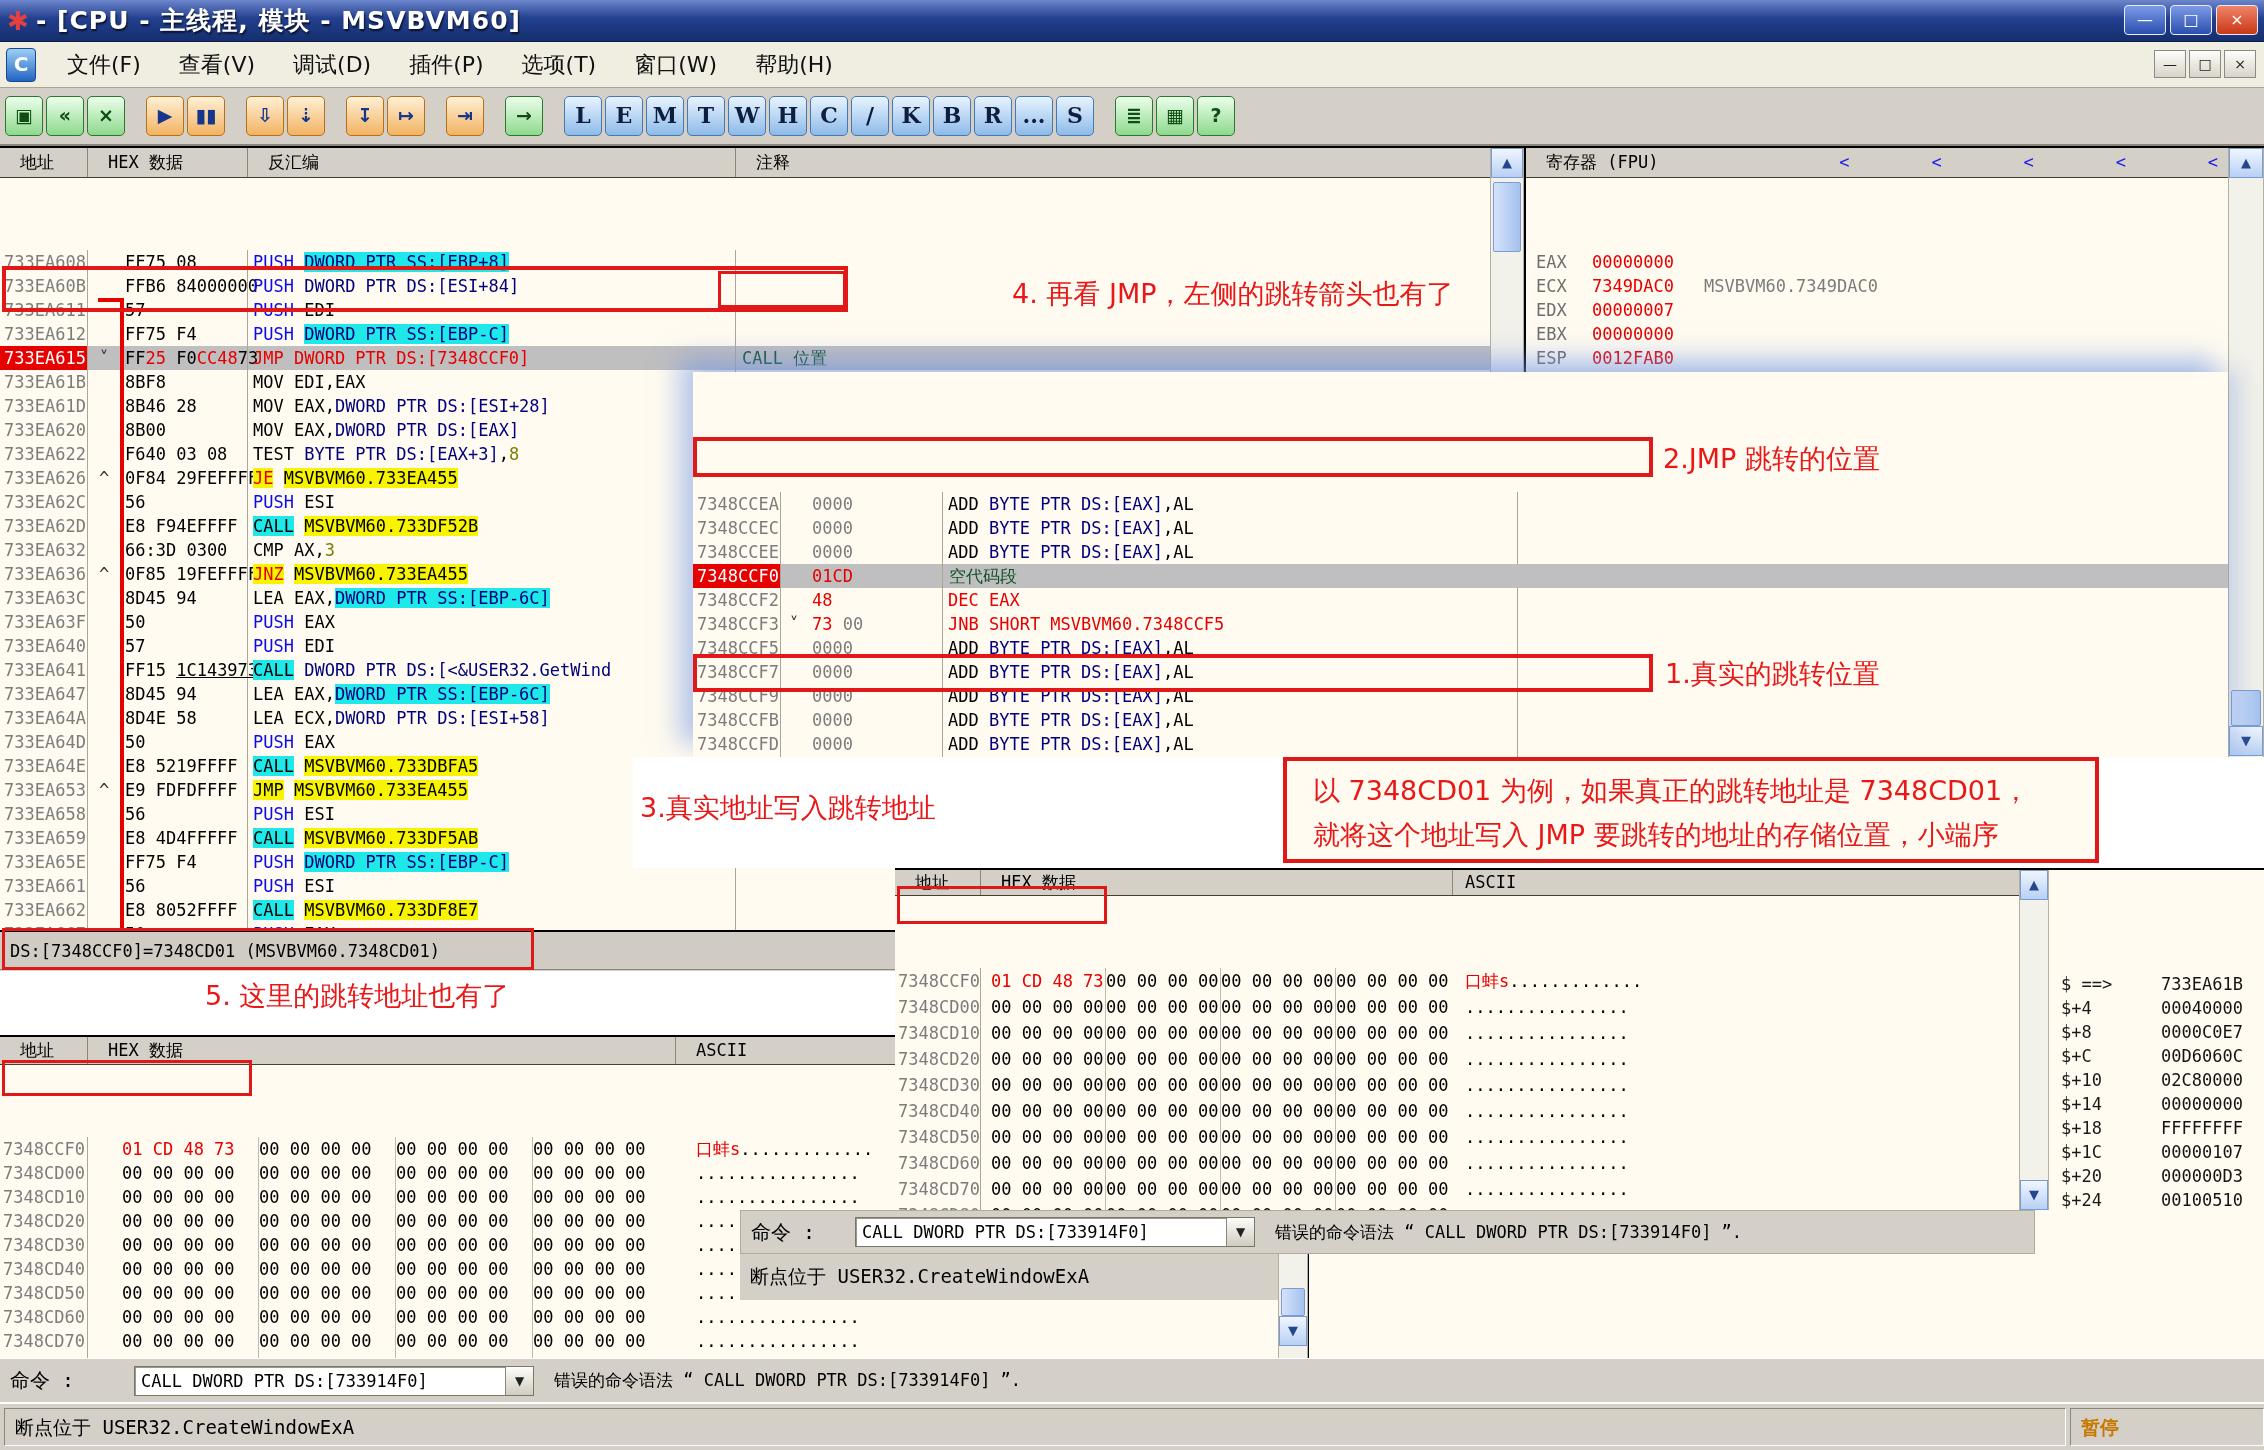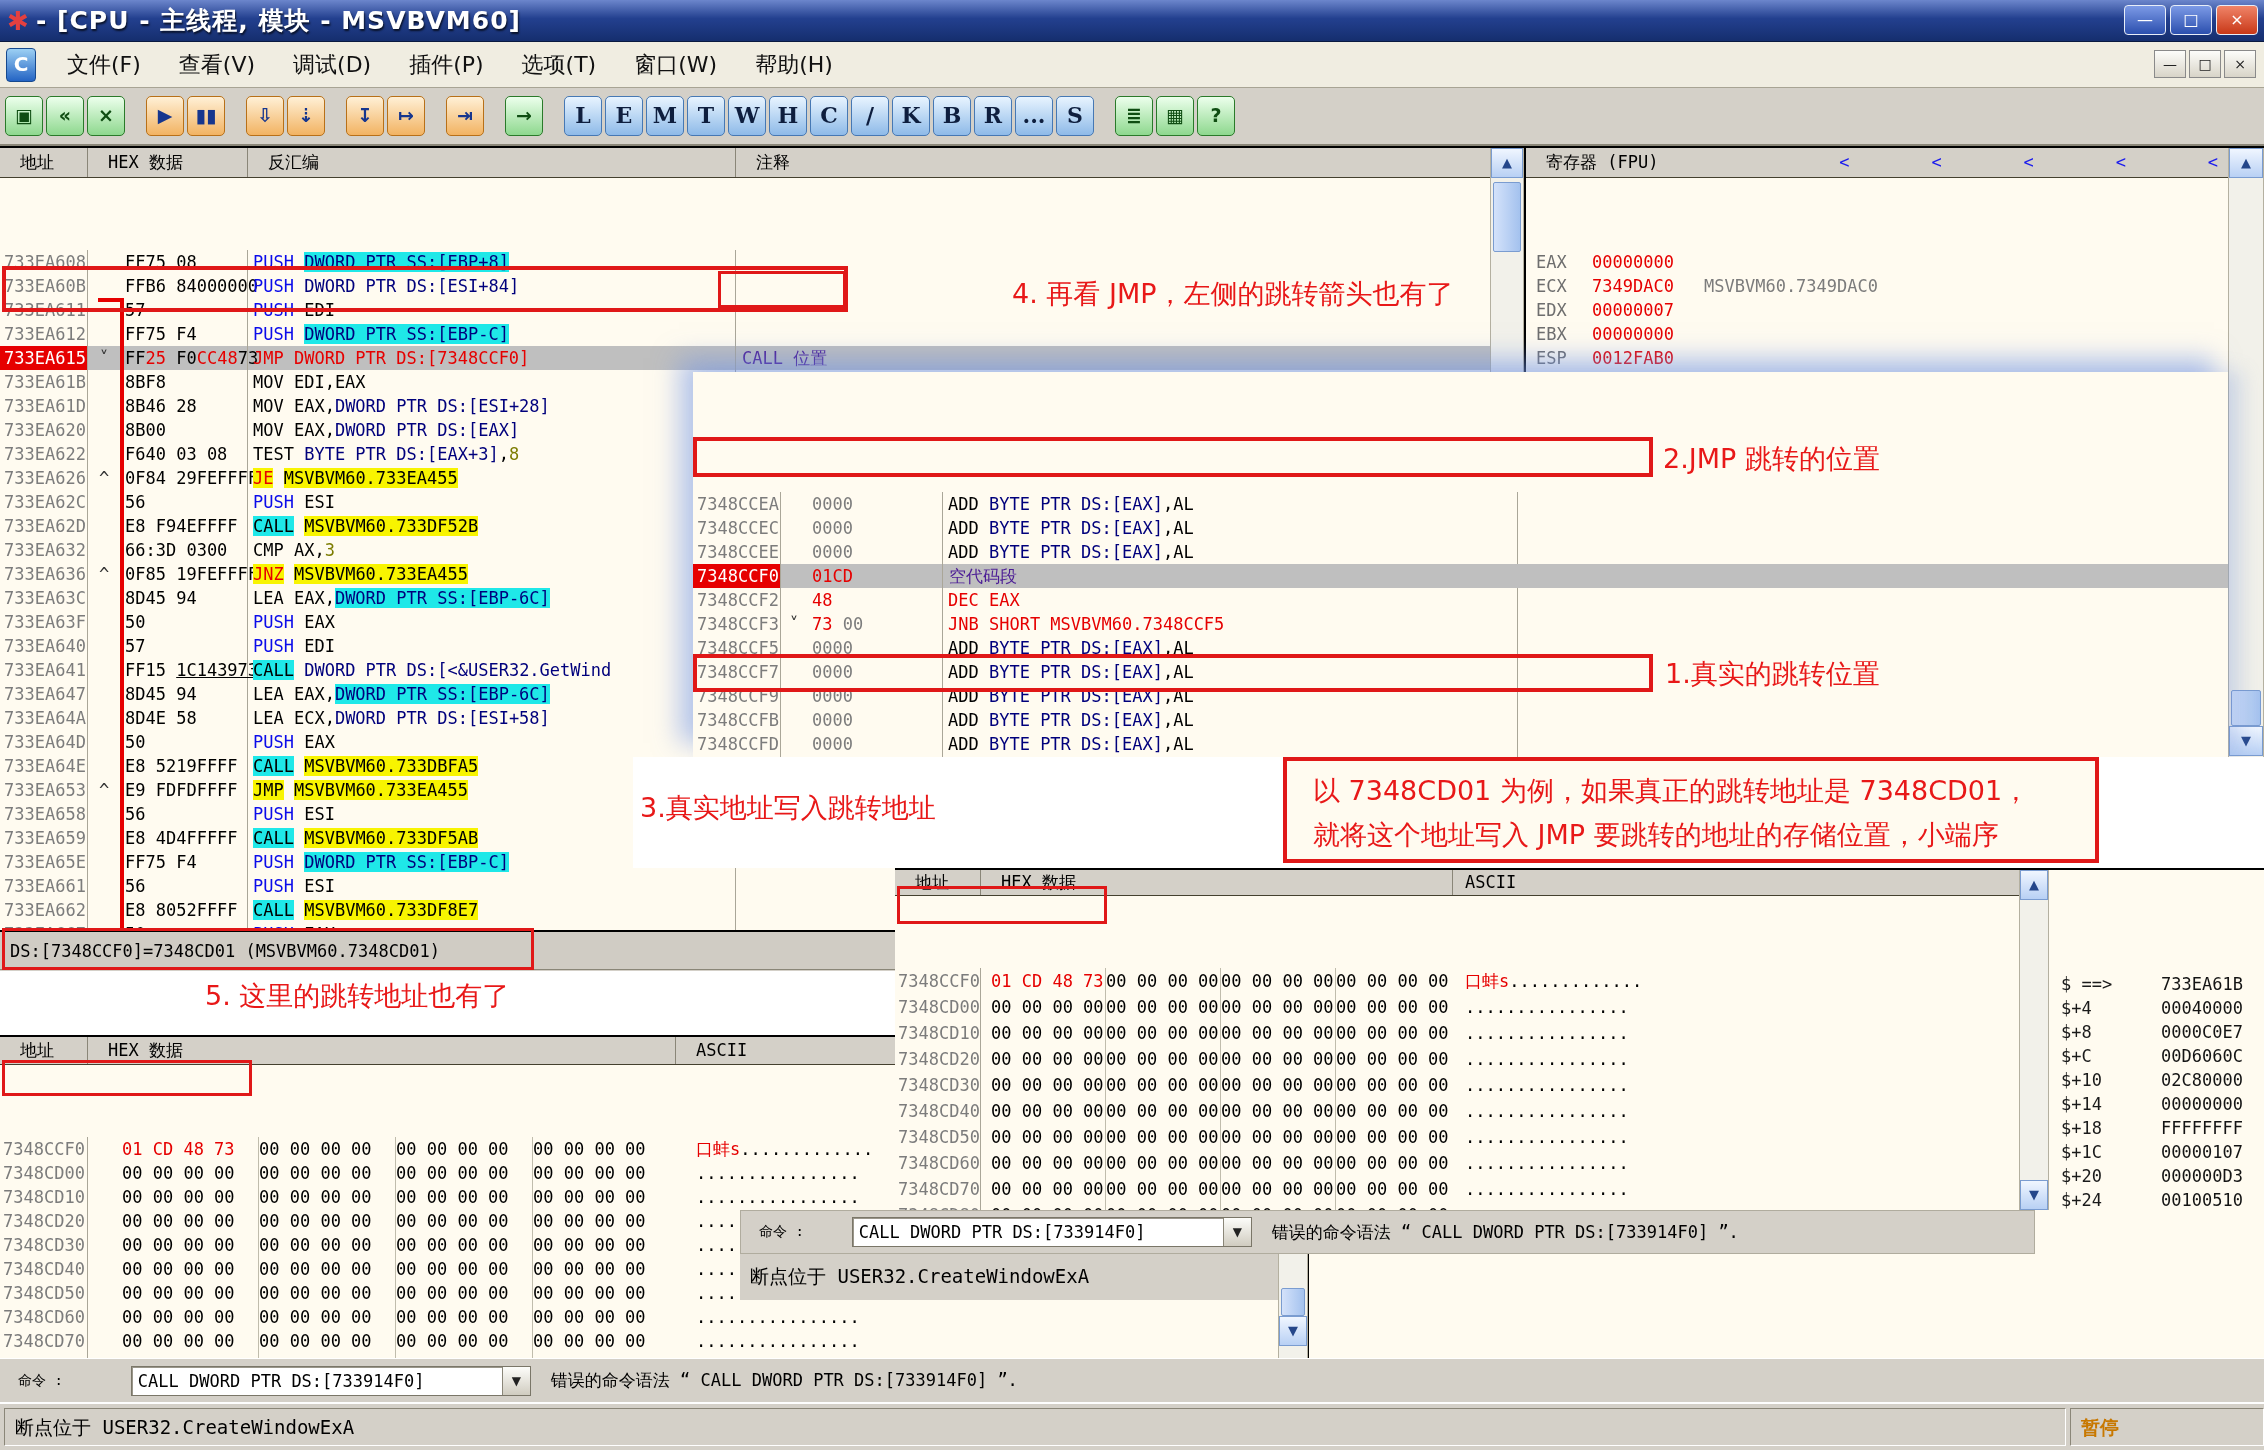--- a/index.html
+++ b/index.html
@@ -37,21 +37,21 @@
 .hdr>div{border-right:1px solid #8a8678;padding-left:20px}
 
 
 .drow{display:flex;height:24px;white-space:pre;overflow:hidden}
 .drow.sel{background:#bfbfbf}
 .c-a{width:88px;padding-left:4px;color:#7c7c7c;border-right:1px solid #aaa698}
 .c-a.ared{background:#e60000;color:#fff}
 .c-m{width:32px;text-align:center;color:#333}
 .c-h{width:128px;border-right:1px solid #aaa698;padding-left:5px}
 .c-d{width:488px;border-right:1px solid #aaa698;padding-left:5px}
-.c-c{flex:1;padding-left:6px;color:#4c1d95}
+.c-c{flex:1;padding-left:6px;color:#14532d}
 
 
 .sg-k{color:#000}.sg-g{color:#7c7c7c}.sg-b{color:#0b0bea}.sg-n{color:#00007c}
 .sg-r{color:#e60000}.sg-o{color:#7c7c00}
 .sg-cy{color:#00007c;background:#1fe8e8}
 .sg-yl{background:#f8f400;color:#000}
 .sg-ryl{background:#f8f400;color:#e60000}
 .sg-cb{background:#1fe8e8;color:#000}
 .sg-u{color:#000;text-decoration:underline}
 
@@ -79,21 +79,21 @@
 .stl{width:100px;color:#1a1a1a}
 .stv{color:#141414}
 
 
 .sbtrack{background:#f2f1ea;border-left:1px solid #b4b0a0;border-right:1px solid #b4b0a0}
 .sbbtn{background:linear-gradient(#f0f6ff,#b8d0f4);border:1px solid #7a9cd0;color:#24468a;text-align:center;font-size:13px;line-height:28px;height:30px}
 .sbthumb{background:linear-gradient(90deg,#d4e2fa,#a4c2ee);border:1px solid #7a9cd0;border-radius:2px}
 
 
 .cmdrow{display:flex;align-items:center;background:#d4d0c8}
-.cmdlabel{font-family:"DejaVu Sans Mono","DejaVu Sans",monospace;font-size:14px;padding:0 18px;white-space:pre}
+.cmdlabel{font-family:"DejaVu Sans Mono","DejaVu Sans",monospace;font-size:20px;padding:0 10px;white-space:pre}
 .combo{width:400px;height:30px;background:#fff;border:1px solid #7a7668;box-shadow:inset 1px 1px 0 #9a968a;display:flex}
 .combo .cval{flex:1;font-family:"DejaVu Sans Mono","DejaVu Sans",monospace;font-size:17px;line-height:28px;padding-left:6px;white-space:pre;overflow:hidden}
 .combo .cbtn{width:28px;background:linear-gradient(#fdfdfa,#d0ccc0);border-left:1px solid #8a8678;text-align:center;font-size:12px;line-height:28px;color:#222}
 .cmderr{font-family:"DejaVu Sans Mono","DejaVu Sans",monospace;font-size:17px;white-space:pre;padding-left:20px}
 .statusbar{background:#d4d0c8;display:flex;align-items:center}
 .scell{border:1px solid;border-color:#8a8678 #fff #fff #8a8678;height:38px;line-height:36px;
   font-family:"DejaVu Sans Mono","DejaVu Sans",monospace;font-size:19px;padding:0 10px;white-space:pre}
 .paused{color:#c87800;font-weight:bold}
 
 

